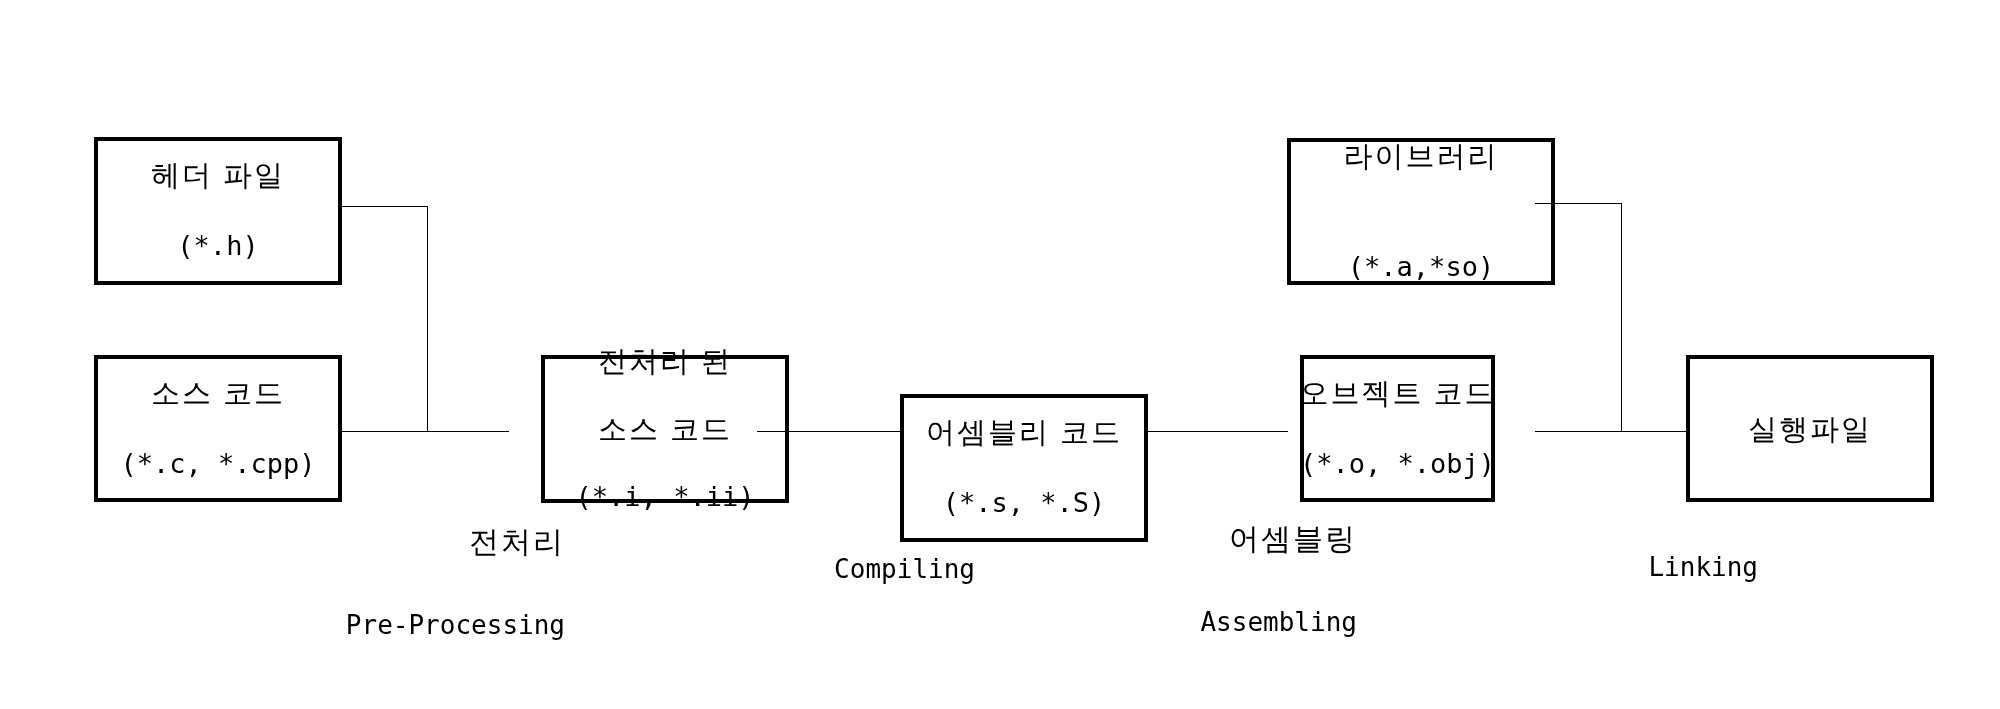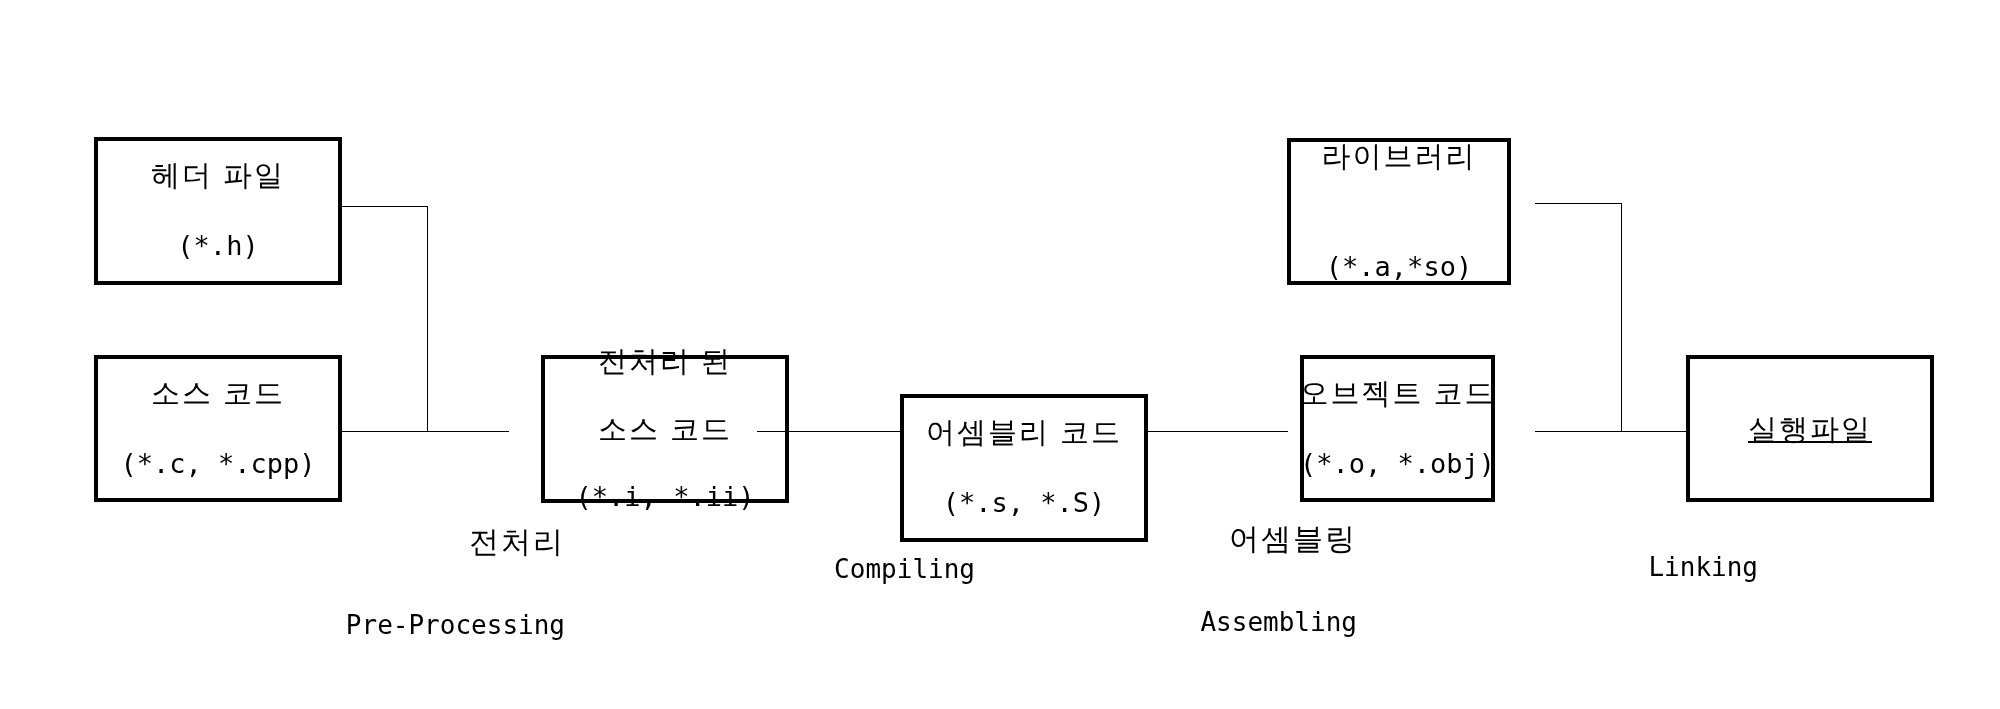--- a/index.html
+++ b/index.html
@@ -79,26 +79,26 @@
   <div class="node" style="left:878px; top:333px; width:248px; height:148px;margin-top:39px;">
     <div class="ko-line">어셈블리 코드</div>
     <div class="sub-line">(*.s, *.S)</div>
   </div>
 
   <div class="node" style="left:1278px; top:333px; width:195px; height:147px;">
     <div class="ko-line">오브젝트 코드</div>
     <div class="sub-line">(*.o, *.obj)</div>
   </div>
 
-  <div class="node" style="left:1265px; top:116px; width:224px; height:147px;gap:40px;">
+  <div class="node" style="left:1265px; top:116px; width:268px; height:147px;gap:40px;">
     <div class="ko-line">라이브러리</div>
     <div class="sub-line">(*.a,*so)</div>
   </div>
 
-  <div class="node" style="left:1664px; top:333px; width:248px; height:147px;text-decoration:underline;">
+  <div class="node" style="left:1664px; top:333px; width:248px; height:147px;">
     <div class="ko-line">실행파일</div>
   </div>
 
   <div class="hline" style="left:320px; top:184px; width:86px;"></div>
   <div class="vline" style="left:405px; top:184px; height:226px;"></div>
   <div class="hline" style="left:320px; top:409px; width:167px;"></div>
   <div class="hline" style="left:735px; top:409px; width:143px;"></div>
   <div class="hline" style="left:1126px; top:409px; width:140px;"></div>
   <div class="hline" style="left:1513px; top:409px; width:151px;"></div>
   <div class="hline" style="left:1513px; top:181px; width:87px;"></div>

